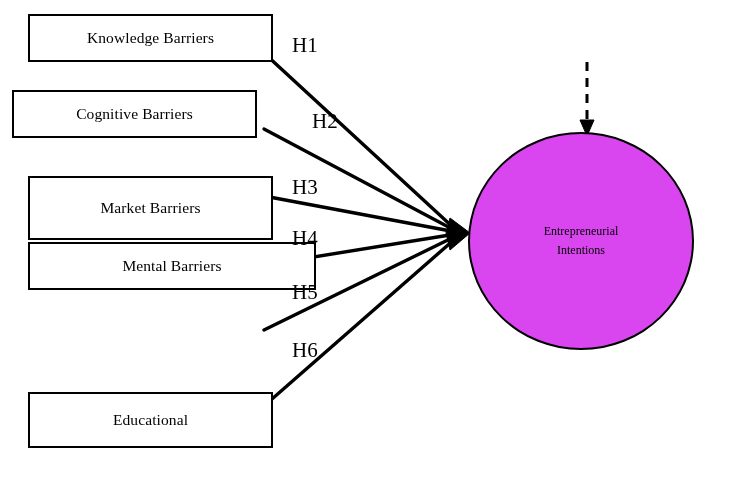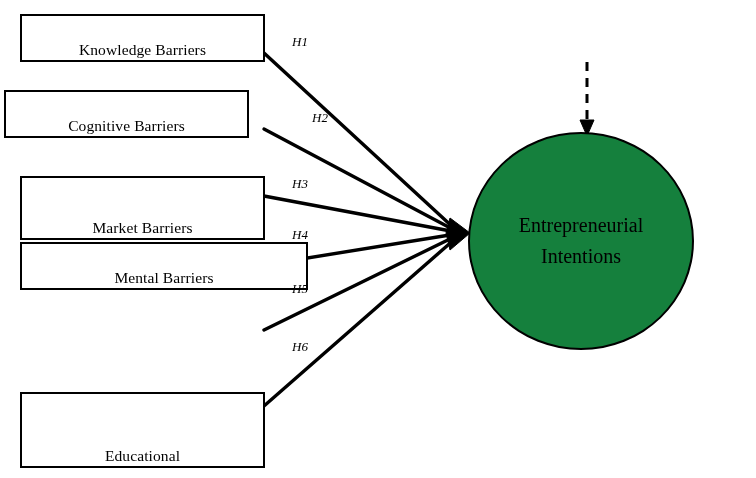--- a/index.html
+++ b/index.html
@@ -12,50 +12,50 @@
   }
   #canvas{position:absolute;left:0;top:0;width:756px;height:478px;}
   .layer-svg{position:absolute;left:0;top:0;width:756px;height:478px;}
 
   .node-box{
     position:absolute;
     border:2.5px solid #000;
     background:#fff;
     box-sizing:border-box;
     display:flex;
-    align-items:flex-end;
+    align-items:center;
     justify-content:center;
     text-align:center;
     font-size:15.5px;
     line-height:1.28;
     letter-spacing:0.1px;
+    margin-left:8px;
   }
   .node-box span{display:block;width:100%;}
 
   .circle-node{
     position:absolute;
     border:2.2px solid #000;
     border-radius:50%;
-    background:#15803d;
+    background:#d946ef;
     box-sizing:border-box;
     display:flex;
     align-items:center;
     justify-content:center;
     text-align:center;
-    font-size:20px;
+    font-size:12px;
     line-height:1.55;
   }
 
   .h-label{
     position:absolute;
-    font-size:13px;
+    font-size:21px;
     line-height:1;
     white-space:nowrap;
     background:transparent;
-    font-style:italic;
   }
 </style>
 </head>
 <body>
 
 <div id="canvas">
 
   <svg class="layer-svg" viewBox="0 0 756 478" xmlns="http://www.w3.org/2000/svg">
 
     <path d="M 264 53 L 456 230" fill="none" stroke="#000" stroke-width="3.4" stroke-linecap="round"></path>
@@ -86,21 +86,21 @@
 
   <div class="node-box" style="left:20px;top:176px;width:245px;height:64px;">
     <span>Market Barriers</span>
   </div>
 
   <div class="node-box" style="left:20px;top:242px;width:288px;height:48px;">
     <span>Mental Barriers</span>
   </div>
 
 
-  <div class="node-box" style="left:20px;top:392px;width:245px;height:76px;">
+  <div class="node-box" style="left:20px;top:392px;width:245px;height:56px;">
     <span>
       <span>Educational</span>
     </span>
   </div>
 
 
   <div class="circle-node" style="left:468px;top:132px;width:226px;height:218px;">
     <span>
       <span>Entrepreneurial</span><br>
       <span>Intentions</span>

